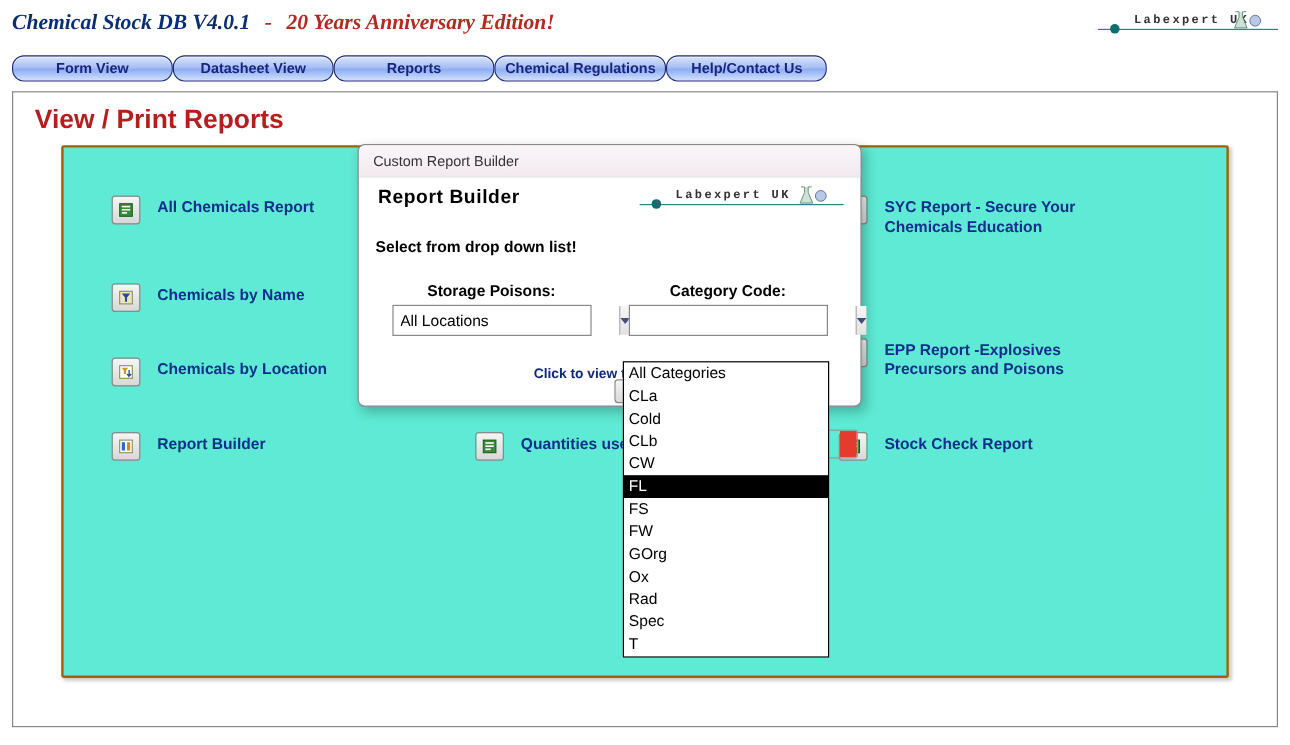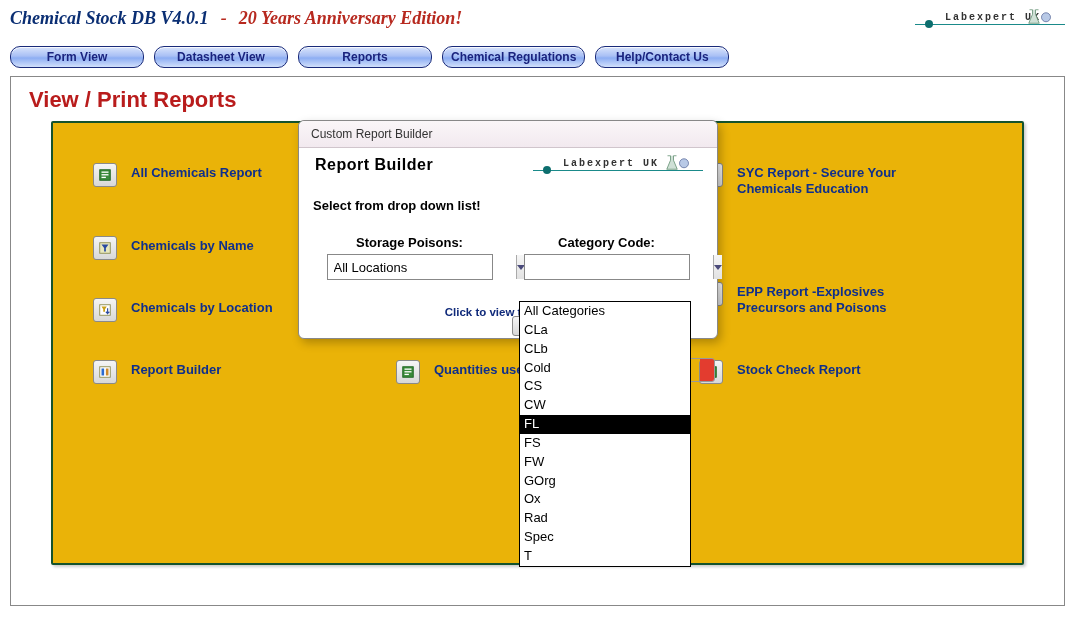--- a/index.html
+++ b/index.html
@@ -67,21 +67,21 @@
   }
   .logo-flask {
     position: absolute;
     right: 10px;
     top: 0;
     width: 30px;
     height: 20px;
   }
   .menu-bar {
     display: flex;
-    gap: 10px;
+    gap: 0;
     padding: 4px 10px 8px 10px;
     align-items: center;
   }
   .menu-btn {
     min-width: 116px;
     text-align: center;
     padding: 3px 8px;
     border: 1px solid #1a2b7a;
     border-radius: 10px;
     background: linear-gradient(#d9e4fb, #a9c0f5 45%, #8daef3 55%, #d2e0fb);
@@ -99,22 +99,22 @@
     background: #fff;
   }
   .page-heading {
     color: #b91c1c;
     font-weight: 600;
     font-size: 22px;
     margin: 2px 0 8px 8px;
   }
   .report-panel {
     margin: 0 30px;
-    background: #eab308;
-    border: 2px solid #14532d;
+    background: #5eead4;
+    border: 2px solid #a16207;
     border-radius: 2px;
     box-shadow: 2px 2px 3px rgba(0,0,0,0.2);
     height: 400px;
     position: relative;
     padding-top: 40px;
   }
   .report-grid {
     display: grid;
     grid-template-columns: 1fr 1fr 1fr;
     row-gap: 38px;
@@ -467,23 +467,22 @@
 </div>
 
 <div class="stray-open"></div>
 <div class="stray-close">
     <div class="inner"></div>
   </div>
 
 <div class="dropdown-list" id="cat-dd">
     <div class="opt">All Categories</div>
     <div class="opt">CLa</div>
+    <div class="opt">Cold</div>
     <div class="opt">CLb</div>
-    <div class="opt">Cold</div>
-    <div class="opt">CS</div>
     <div class="opt">CW</div>
     <div class="opt sel">FL</div>
     <div class="opt">FS</div>
     <div class="opt">FW</div>
     <div class="opt">GOrg</div>
     <div class="opt">Ox</div>
     <div class="opt">Rad</div>
     <div class="opt">Spec</div>
     <div class="opt">T</div>
   </div>

